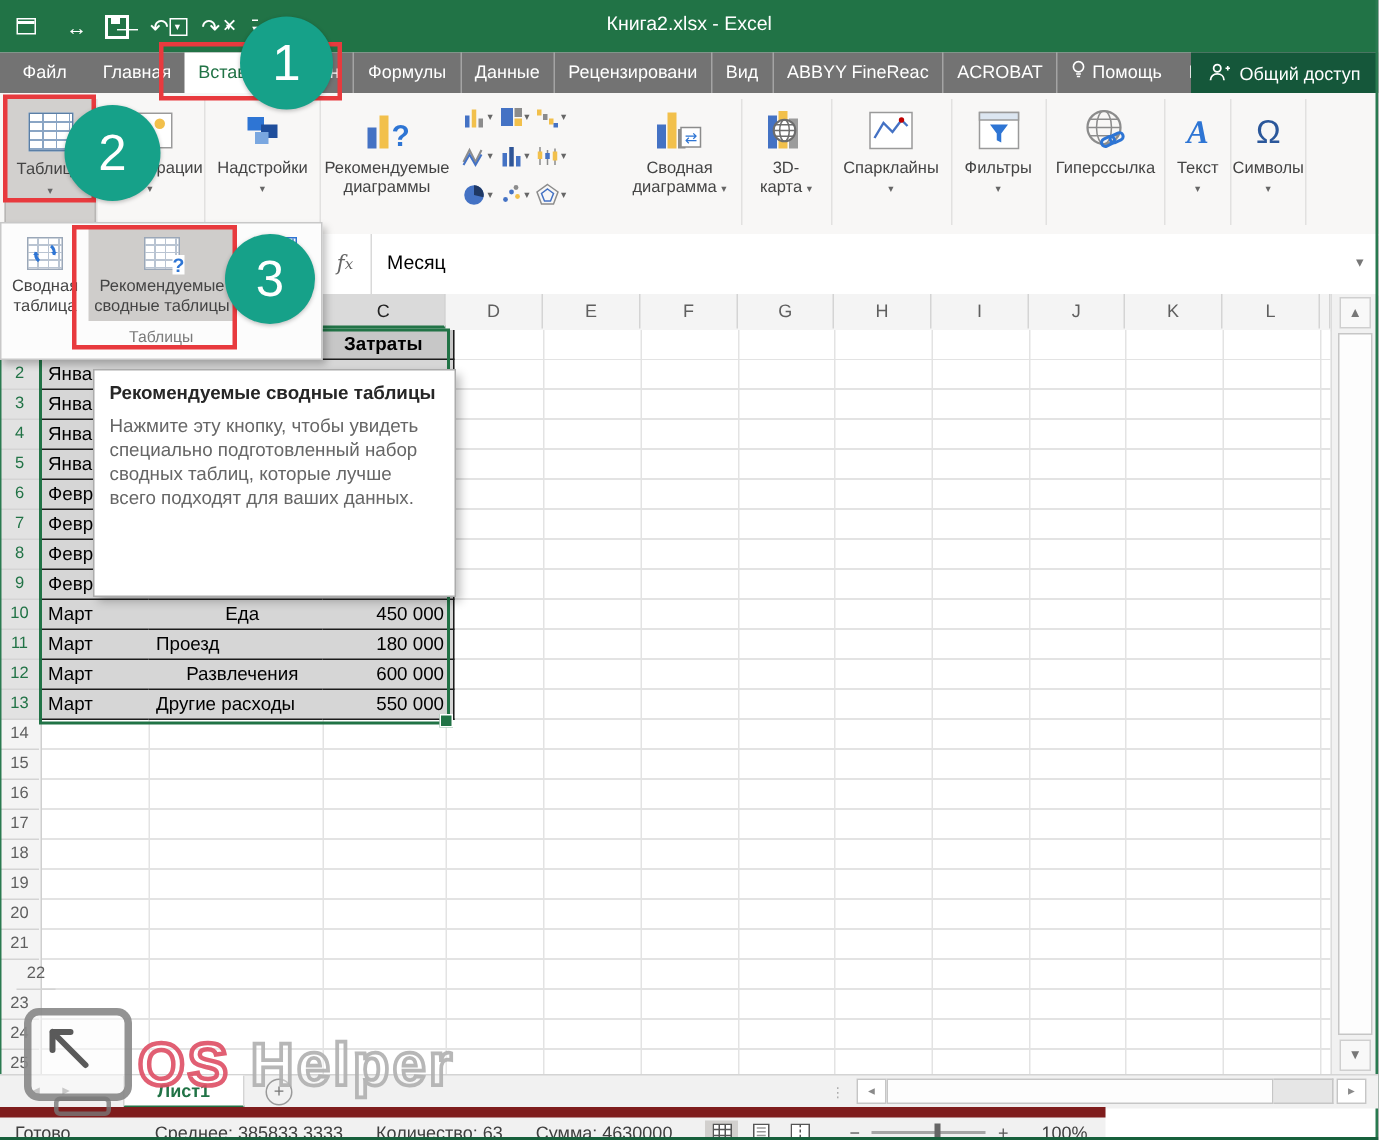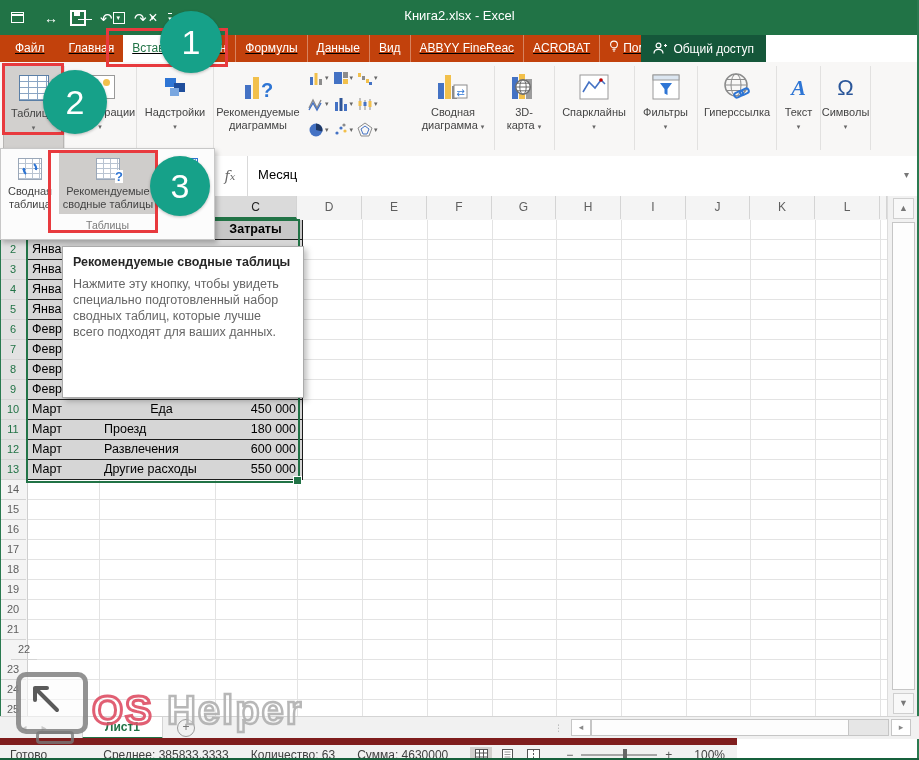--- a/index.html
+++ b/index.html
@@ -12,21 +12,21 @@
   .qat .gl{font-size:15px;line-height:1;cursor:default;}
   .qat .dd{font-size:7px;margin-left:-10px;}
   .saveicon{width:12px;height:12px;border:2px solid #fff;position:relative;}
   .saveicon:before{content:"";position:absolute;left:2px;top:0;width:6px;height:4px;background:#fff;}
   .wtitle{top:8px;left:0;width:919px;text-align:center;font-size:13px;color:#fff;}
   .wctrl{top:0;right:2px;height:35px;display:flex;align-items:center;color:#fff;}
   .wctrl>div{width:34px;height:35px;display:flex;align-items:center;justify-content:center;font-size:14px;}
   .boxglyph{width:11px;height:9px;border:1px solid #fff;position:relative;}
   .boxglyph:before{content:"";position:absolute;left:0;top:1px;width:11px;height:2px;background:#fff;}
   
-  .tabrow{left:0;top:35px;width:766px;height:27px;background:#c2410c;display:flex;align-items:stretch;text-decoration:underline;}
+  .tabrow{left:0;top:35px;width:919px;height:27px;background:#737373;display:flex;align-items:stretch;}
   .tab{padding:0 9px;line-height:27px;font-size:12px;color:#fff;white-space:nowrap;}
   .tab.first{padding:0 15px;}
   .tab.sep{border-left:1px solid rgba(255,255,255,.35);}
   .tab.sel{background:#fff;color:#217346;}
   .tab.clip{max-width:52px;overflow:hidden;direction:rtl;}
   .share{position:absolute;right:0;top:0;height:27px;background:#15573a;color:#fff;
          display:flex;align-items:center;gap:6px;padding:0 12px;font-size:12px;}
   .bulb{display:inline-block;margin-right:4px;}
   
   .ribbon{left:0;top:62px;width:919px;height:94px;background:#f8f7f6;border-bottom:1px solid #dcdbda;}
@@ -160,20 +160,21 @@
     </div>
   </div>
 
   <div class="abs tabrow">
     <div class="tab first">Файл</div>
     <div class="tab">Главная</div>
     <div class="tab sel">Вставка</div>
     <div class="tab clip">стран</div>
     <div class="tab sep">Формулы</div>
     <div class="tab sep">Данные</div>
+    <div class="tab sep">Рецензировани</div>
     <div class="tab sep">Вид</div>
     <div class="tab sep">ABBYY FineReac</div>
     <div class="tab sep">ACROBAT</div>
     <div class="tab sep"><span class="bulb"><svg width="10" height="12" viewBox="0 0 10 12">
             <circle cx="5" cy="4.5" r="3.4" fill="none" stroke="#fff" stroke-width="1.1"></circle>
             <path d="M3.4 9.3h3.2M3.9 11h2.2" stroke="#fff" stroke-width="1.1"></path>
           </svg></span><span>Помощь</span></div>
     <div class="tab">Вход</div>
     <div class="share">
       <svg width="14" height="13" viewBox="0 0 14 13">
@@ -490,21 +491,21 @@
       <div class="xlcell" style="left: 27px; top: 160px; width: 71px; padding: 0px 0px 0px 5px; text-align: left;">Февраль</div>
       <div class="xlcell" style="left: 99px; top: 160px; width: 115px; padding: 0px 0px 0px 5px; text-align: left;"></div>
       <div class="xlcell" style="left: 215px; top: 160px; width: 81px; padding: 0px 6px 0px 0px; text-align: right;"></div>
       <div class="xlcell" style="left: 27px; top: 180px; width: 71px; padding: 0px 0px 0px 5px; text-align: left;">Март</div>
       <div class="xlcell" style="left: 99px; top: 180px; width: 115px; padding: 0px 0px 0px 5px; text-align: center;">Еда</div>
       <div class="xlcell" style="left: 215px; top: 180px; width: 81px; padding: 0px 6px 0px 0px; text-align: right;">450 000</div>
       <div class="xlcell" style="left: 27px; top: 200px; width: 71px; padding: 0px 0px 0px 5px; text-align: left;">Март</div>
       <div class="xlcell" style="left: 99px; top: 200px; width: 115px; padding: 0px 0px 0px 5px; text-align: left;">Проезд</div>
       <div class="xlcell" style="left: 215px; top: 200px; width: 81px; padding: 0px 6px 0px 0px; text-align: right;">180 000</div>
       <div class="xlcell" style="left: 27px; top: 220px; width: 71px; padding: 0px 0px 0px 5px; text-align: left;">Март</div>
-      <div class="xlcell" style="left: 99px; top: 220px; width: 115px; padding: 0px 0px 0px 5px; text-align: left;">Развлечения</div>
+      <div class="xlcell" style="left: 99px; top: 220px; width: 115px; padding: 0px 0px 0px 5px; text-align: center;">Развлечения</div>
       <div class="xlcell" style="left: 215px; top: 220px; width: 81px; padding: 0px 6px 0px 0px; text-align: right;">600 000</div>
       <div class="xlcell" style="left: 27px; top: 240px; width: 71px; padding: 0px 0px 0px 5px; text-align: left;">Март</div>
       <div class="xlcell" style="left: 99px; top: 240px; width: 115px; padding: 0px 0px 0px 5px; text-align: left;">Другие расходы</div>
       <div class="xlcell" style="left: 215px; top: 240px; width: 81px; padding: 0px 6px 0px 0px; text-align: right;">550 000</div>
     </div>
   <div class="abs selbox" style="left:26px;top:219px;width:270px;height:260px;"></div>
   <div class="abs fillhandle" style="left:293px;top:476px;"></div>
 
   <div class="abs vscroll">
     <div class="varrow" style="top:2px;">▲</div>

